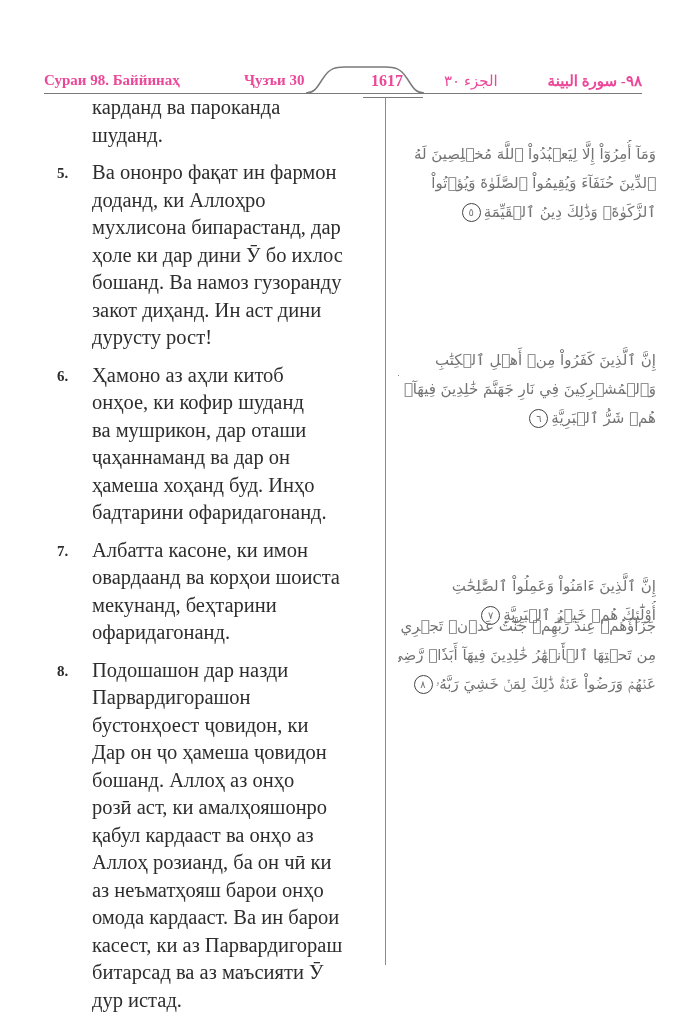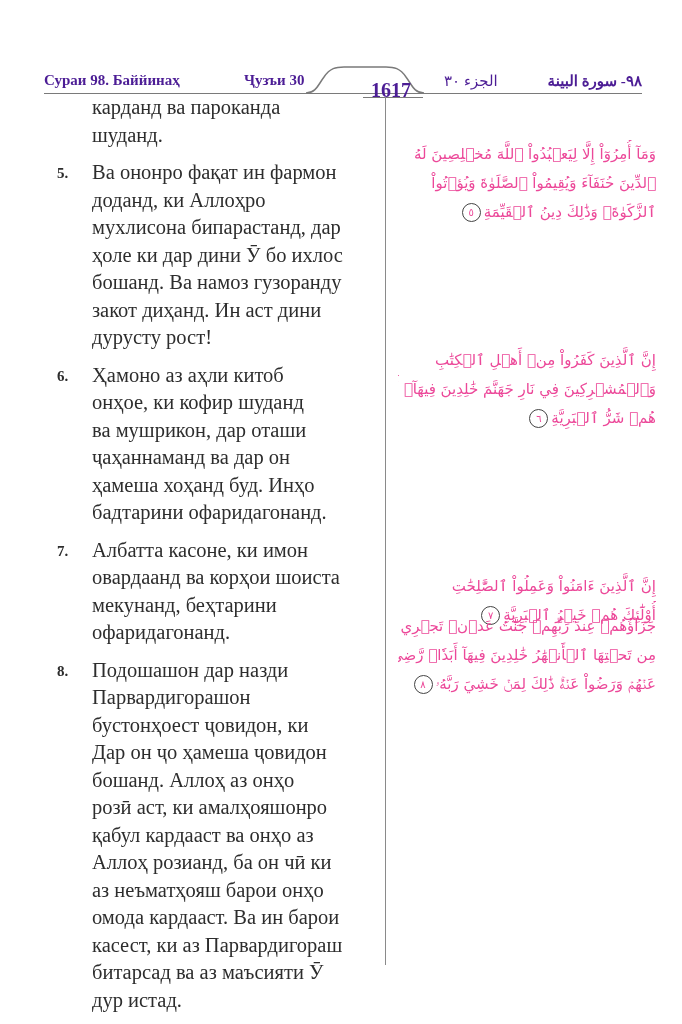--- a/index.html
+++ b/index.html
@@ -11,26 +11,26 @@
   .header {
     position: absolute; left: 44px; top: 60px; width: 598px; height: 44px;
   }
   .header .rule {
     position: absolute; left: 0; right: 0; top: 33px; height: 0;
     border-top: 1.5px solid #7a7a7a;
   }
   .header svg.tab { position: absolute; left: 262px; top: 5px; }
   .hdr-text {
     position: absolute; top: 12px; font-size: 15px; font-weight: bold;
-    color: #4c1d95; white-space: nowrap;
+    color: #ec4899; white-space: nowrap;
     font-family: "Liberation Serif", "DejaVu Serif", serif;
   }
   .hdr-left { left: 0; }
   .hdr-juz { left: 200px; }
-  .hdr-page { left: 327px; top: 19px; font-size: 20px; }
+  .hdr-page { left: 327px; top: 12px; font-size: 16px; }
   .hdr-ar-juz { left: 400px; direction: rtl; font-weight: normal; }
   .hdr-ar-surah { right: 0; direction: rtl; font-weight: bold; }
   .page-underline {
     position: absolute; left: 319px; top: 37px; width: 60px;
     border-top: 1.5px solid #7a7a7a;
   }
 
   .divider {
     position: absolute; left: 385px; top: 97px; width: 0; height: 868px;
     border-left: 1.5px solid #8a8a8a;
@@ -48,21 +48,21 @@
   .verse .num {
     position: absolute; left: 0; top: 1px; font-size: 15px; font-weight: bold;
     font-family: "Liberation Serif", "DejaVu Serif", serif; color: #2d2d2d;
   }
   .line { display: block; white-space: nowrap; }
 
   .right-col { position: absolute; left: 398px; width: 258px; }
   .ar-block {
     position: absolute; left: 0; width: 258px; direction: rtl; text-align: right;
     font-family: "DejaVu Sans", sans-serif; font-size: 15px; line-height: 29px;
-    color: #ec4899;
+    color: #737373;
   }
   .ar-line { display: block; white-space: nowrap; overflow: hidden; }
   .ayah-mark {
     display: inline-block; width: 17px; height: 17px; border: 1.3px solid #444;
     border-radius: 50%; text-align: center; font-size: 10px; line-height: 17px;
     vertical-align: middle; margin-right: 3px;
   }
 </style>
 </head>
 <body>

